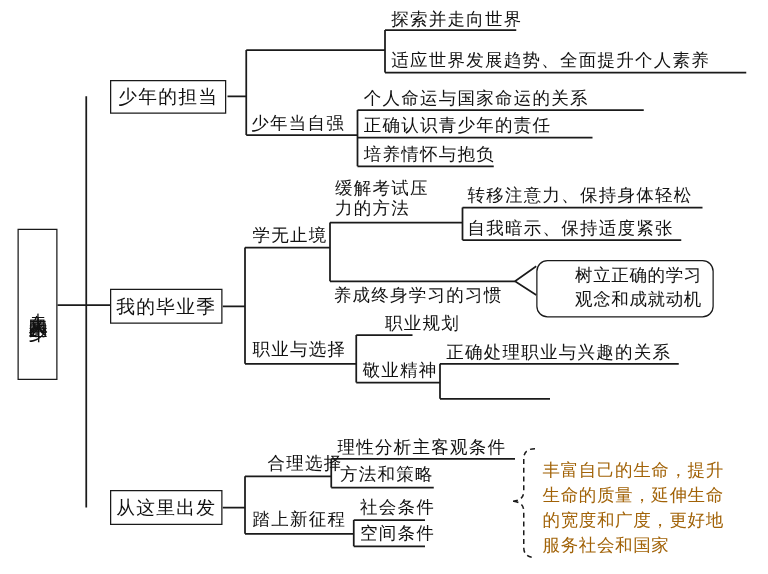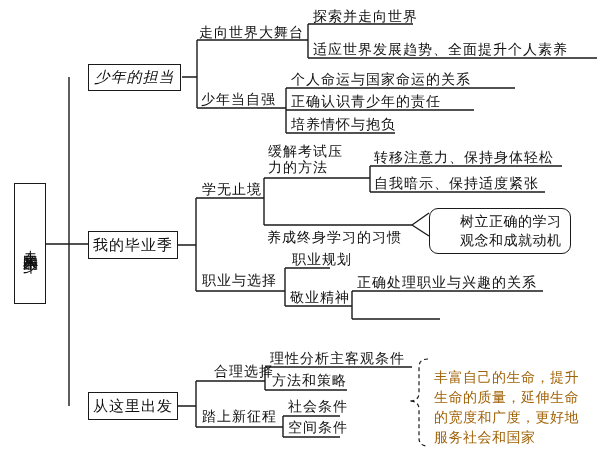--- a/index.html
+++ b/index.html
@@ -61,44 +61,43 @@
 
     <path d="M178,406 H196 M196,381 V427
              M196,381 H265 M265,367 V390 M265,367 H412 M265,390 H347
              M196,427 H283 M283,416 V437 M283,416 H340 M283,437 H340" stroke="#1a1a1a" stroke-width="1.4" fill="none"></path>
 
     <path d="M428,359 Q419,359 419,367 L419,393 Q419,401 409,401 Q419,401 419,409 L419,438 Q419,446 428,446" stroke="#1a1a1a" stroke-width="1.2" fill="none" stroke-dasharray="4,3"></path>
   </svg>
 
   <div class="rootbox" style="left:14px;top:183px;width:30px;height:119px;">走向未来的少年</div>
 
-  <div class="nodebox" style="left:88px;top:64px;width:91px;height:25px;font-style:italic;">少年的担当</div>
+  <div class="nodebox" style="left:88px;top:64px;width:91px;height:25px;">少年的担当</div>
 
   <div class="nodebox" style="left:88px;top:231px;width:88px;height:26px;">我的毕业季</div>
 
   <div class="nodebox" style="left:88px;top:392px;width:88px;height:26px;">从这里出发</div>
 
-  <div class="lbl" style="left:199px;top:24px;">走向世界大舞台</div>
   <div class="lbl" style="left:313px;top:8px;">探索并走向世界</div>
   <div class="lbl" style="left:313px;top:41px;">适应世界发展趋势、全面提升个人素养</div>
   <div class="lbl" style="left:201px;top:91px;">少年当自强</div>
   <div class="lbl" style="left:291px;top:93px;">正确认识青少年的责任</div>
   <div class="lbl" style="left:291px;top:71px;">个人命运与国家命运的关系</div>
   <div class="lbl" style="left:291px;top:116px;">培养情怀与抱负</div>
 
   <div class="lbl" style="left:202px;top:181px;">学无止境</div>
   <div class="lbl wrap" style="left:268px;top:143px;width:78px;">缓解考试压力的方法</div>
   <div class="lbl" style="left:374px;top:149px;">转移注意力、保持身体轻松</div>
   <div class="lbl" style="left:374px;top:175px;">自我暗示、保持适度紧张</div>
   <div class="lbl" style="left:267px;top:208px;margin-top:21px;">养成终身学习的习惯</div>
   <div class="callout" style="left:429px;top:208px;width:116px;height:44px;">
     <div class="inner">树立正确的学习观念和成就动机</div>
   </div>
   <div class="lbl" style="left:202px;top:272px;">职业与选择</div>
-  <div class="lbl" style="left:292px;top:251px;text-align:right;">职业规划</div>
+  <div class="lbl" style="left:308px;top:251px;text-align:right;">职业规划</div>
   <div class="lbl" style="left:290px;top:289px;">敬业精神</div>
   <div class="lbl" style="left:357px;top:274px;">正确处理职业与兴趣的关系</div>
 
   <div class="lbl" style="left:214px;top:363px;text-align:right;">合理选择</div>
   <div class="lbl" style="left:270px;top:350px;">理性分析主客观条件</div>
   <div class="lbl" style="left:272px;top:372px;">方法和策略</div>
   <div class="lbl" style="left:202px;top:408px;">踏上新征程</div>
   <div class="lbl" style="left:288px;top:398px;">社会条件</div>
   <div class="lbl" style="left:288px;top:419px;">空间条件</div>
   <div class="ann" style="left:434px;top:367px;width:148px;">丰富自己的生命，提升生命的质量，延伸生命的宽度和广度，更好地服务社会和国家</div>

